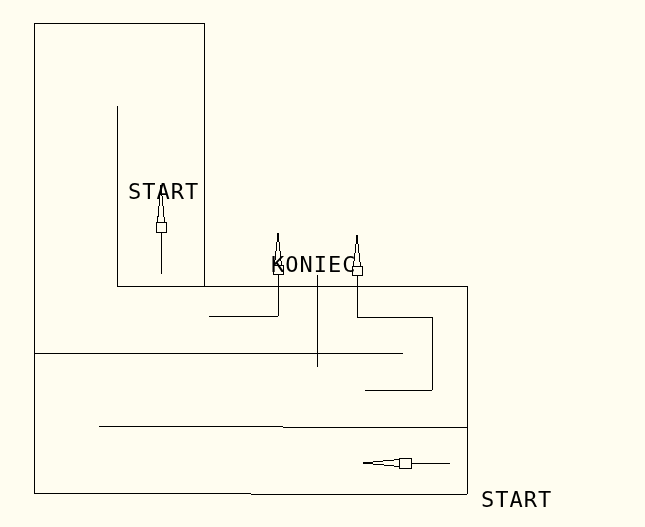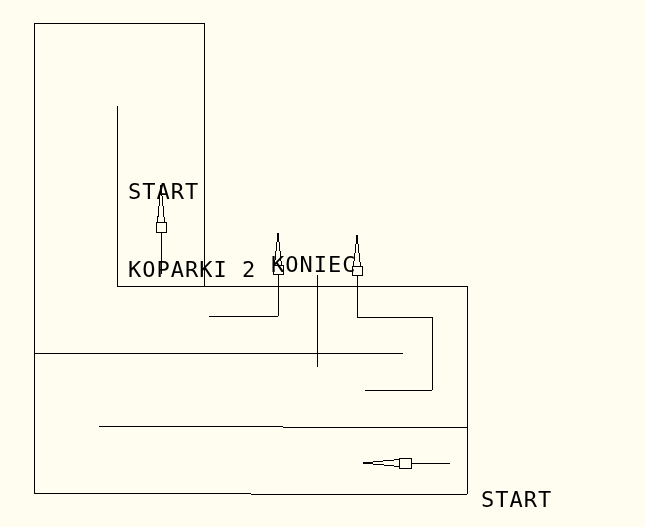--- a/index.html
+++ b/index.html
@@ -55,21 +55,20 @@
       <polygon points="357,235 353.5,266 360.5,266" fill="none" stroke="#000000" stroke-width="1"></polygon>
       <rect x="352" y="266" width="10" height="9" fill="none" stroke="#000000" stroke-width="1"></rect>
       <line x1="357" y1="275" x2="357" y2="317" fill="none" stroke="#000000" stroke-width="1"></line>
       <polygon points="363,463 399,459.5 399,466.5" fill="none" stroke="#000000" stroke-width="1"></polygon>
       <rect x="399" y="458" width="12" height="10" fill="none" stroke="#000000" stroke-width="1"></rect>
       <line x1="411" y1="463" x2="450" y2="463" fill="none" stroke="#000000" stroke-width="1"></line>
     </svg>
 
   <div class="label" style="left:128px; top:127px;">
     <div>START</div>
-    <div>KOPARKI 2</div>
   </div>
 
   <div class="label" style="left:271px; top:200px;">
     <div>KONIEC</div>
   </div>
 
   <div class="label" style="left:481px; top:435px;">
     <div>START</div>
     
   </div>

